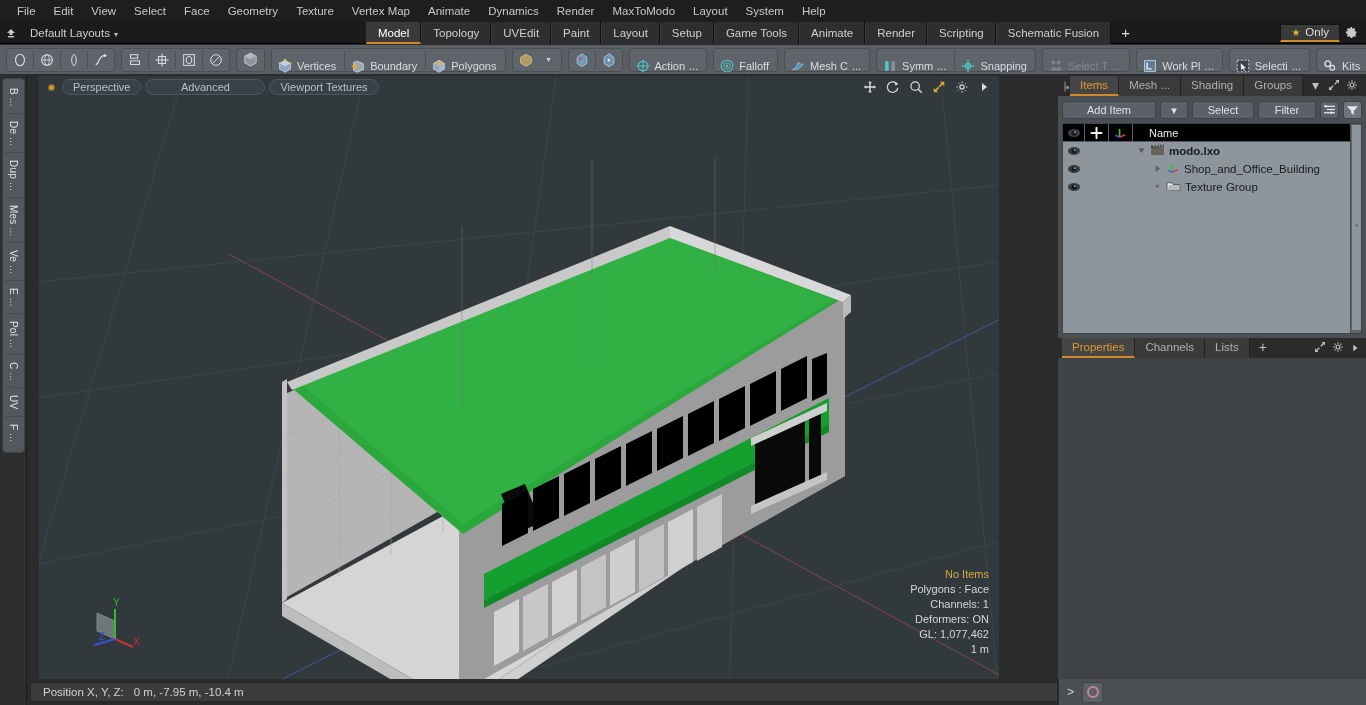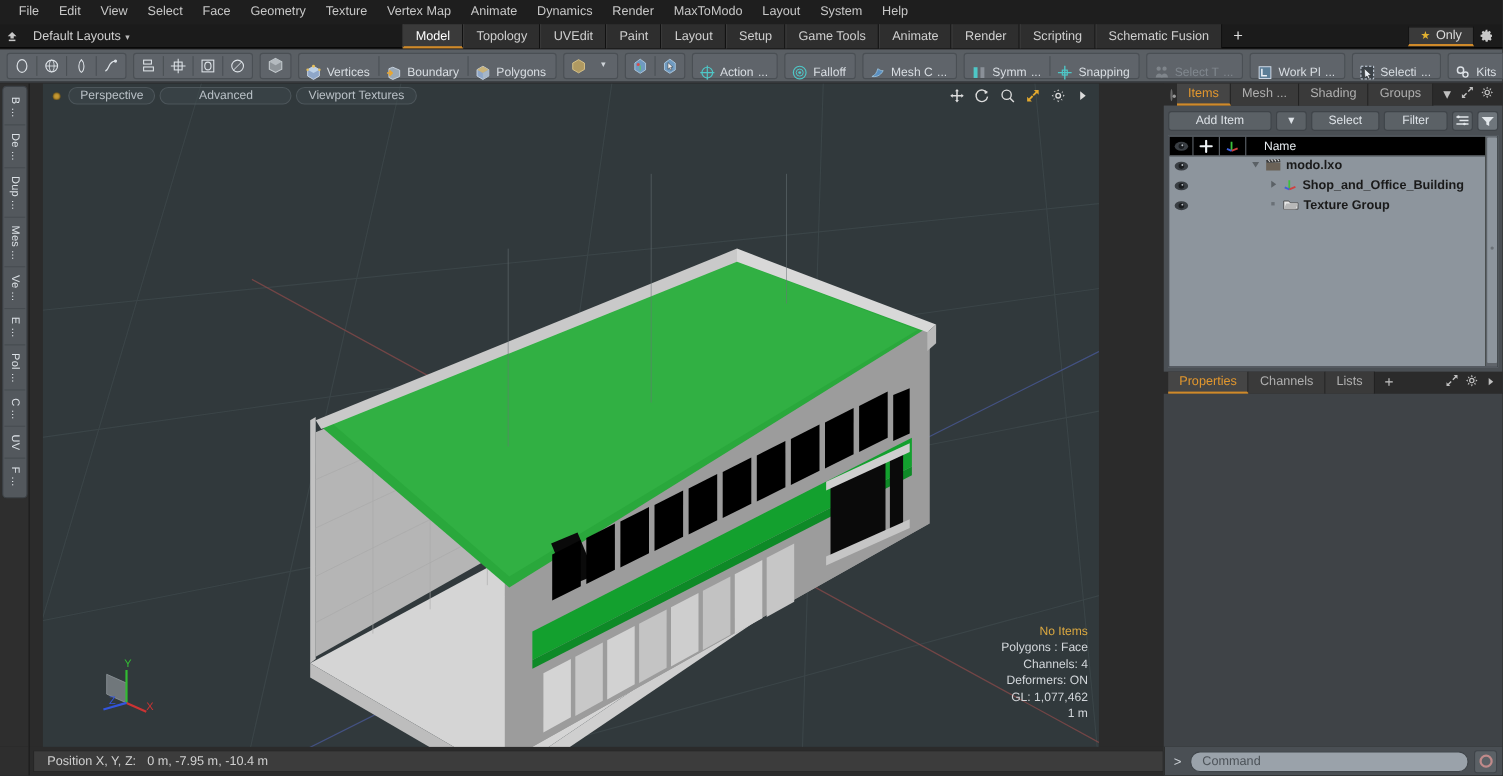--- a/index.html
+++ b/index.html
@@ -99,21 +99,21 @@
   .tree-main{ flex:1; display:flex; flex-direction:column; }
   .treehead{ display:flex; height:18px; background:#000000; border-bottom:1px solid #55595e; align-items:center; }
   .th-eye{ width:22px; display:flex; align-items:center; justify-content:center; border-right:1px solid #5e646b; height:18px; }
   .th-c{ width:24px; display:flex; align-items:center; justify-content:center; border-right:1px solid #5e646b; height:18px; }
   .th-name{ flex:1; color:#e6ebef; font-size:11px; padding-left:16px; }
   .trow{ display:flex; height:18px; align-items:center; }
   .tr-eye{ width:22px; display:flex; align-items:center; justify-content:center; }
   .tr-c{ width:24px; }
   .tr-name{ flex:1; display:flex; align-items:center; gap:4px; font-size:11.5px; color:#1a1a1a; }
   .tr-name.root{ font-weight:bold; padding-left:4px; }
-  .tr-name.child{ padding-left:20px;font-weight:bold; }
+  .tr-name.child{ padding-left:20px; }
   .tw{ width:9px; display:inline-block; }
   .tree-sb{ width:11px; background:#5f646a; border-left:1px solid #4a4f4f; position:relative; }
   .tree-sb .thumb{ position:absolute; left:1px; top:1px; width:9px; height:205px; background:#8d959d; border-radius:1px; }
   .tree-sb .dot{ position:absolute; left:4px; top:100px; width:3px; height:3px; background:#6b7177; border-radius:50%; }
 
   
   .propbar{ position:absolute; left:0; top:262px; width:308px; height:20px; display:flex;
     align-items:center; background:#2b2b2b; padding-left:4px; }
   .propbody{ position:absolute; left:0; top:282px; width:308px; height:321px; background:#3f4347; }
 
@@ -594,21 +594,21 @@
           <svg width="12" height="12" viewBox="0 0 12 12">
             <path d="M4 2 9 6 4 10z" fill="#dcdcdc"></path>
           </svg>
         </span>
     </div>
   </div>
 
   <div class="vp-stats">
     <div class="hl">No Items</div>
     <div>Polygons : Face</div>
-    <div>Channels: 4</div>
+    <div>Channels: 1</div>
     <div>Deformers: ON</div>
     <div>GL: 1,077,462</div>
     <div>1 m</div>
   </div>
 
   <div class="axisgiz">
     <svg width="62" height="58" viewBox="0 0 62 58">
       <polygon points="12,18 30,26 30,44 12,36" fill="#7b8286" opacity=".85" stroke="#9aa1a5" stroke-width=".8"></polygon>
       <line x1="30" y1="44" x2="30" y2="14" stroke="#33bb33" stroke-width="2"></line>
       <line x1="30" y1="44" x2="48" y2="52" stroke="#cc3333" stroke-width="2"></line>
@@ -791,18 +791,17 @@
 </div>
 
 <div class="bottombar">
   <div class="bb-left"></div>
   <div class="statusfield">
     <span>Position X, Y, Z:</span>
     <span>0 m, -7.95 m, -10.4 m</span>
   </div>
   <div class="bb-right">
     <span class="cmdprompt">&gt;</span>
-    <div class="cmdinput">Command</div>
     <div class="cmdcirc">
         <i></i>
       </div>
   </div>
 </div>
 
 </body></html>

